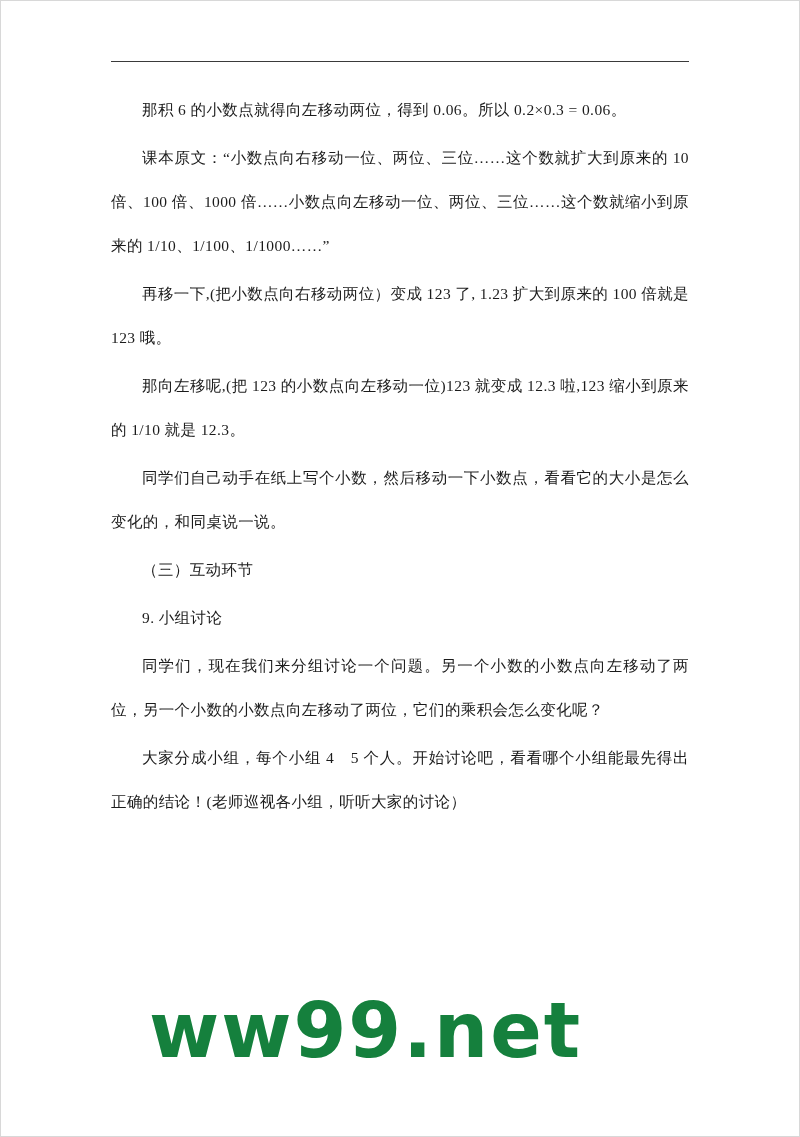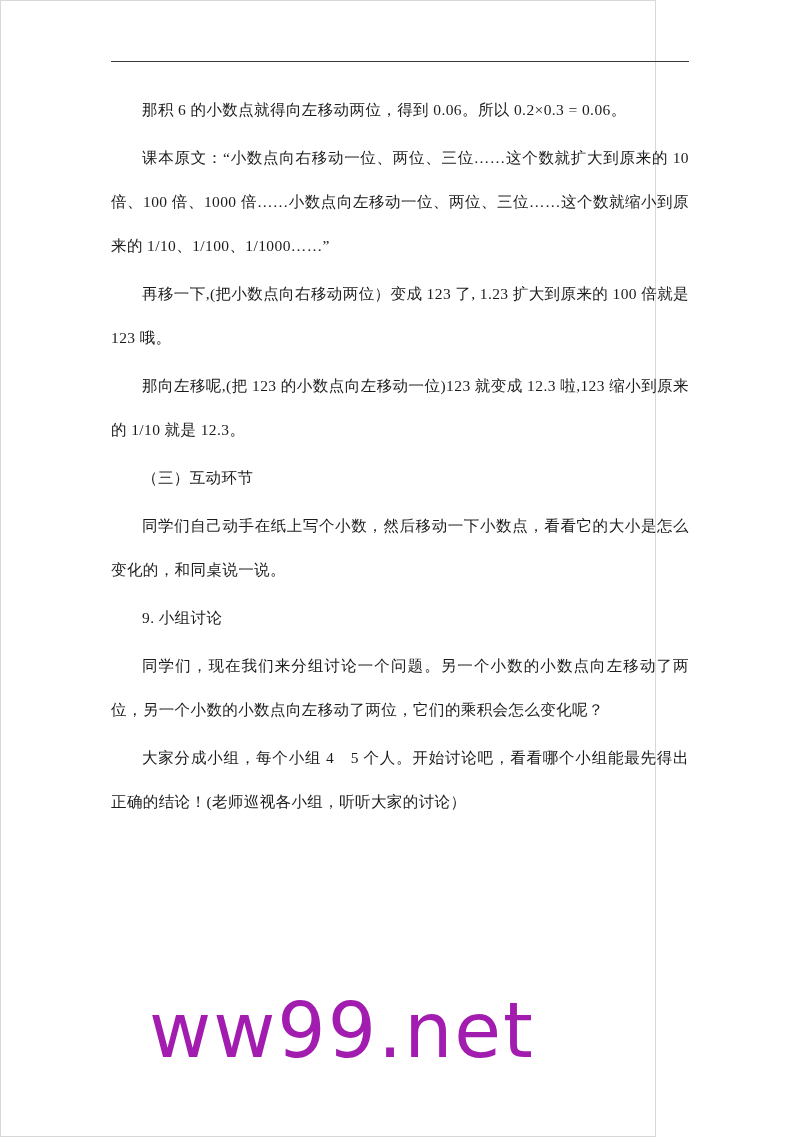--- a/index.html
+++ b/index.html
@@ -11,21 +11,21 @@
     width: 800px;
     height: 1137px;
     font-family: "Liberation Serif", "DejaVu Serif", serif;
     position: relative;
     overflow: hidden;
   }
   .page {
     position: absolute;
     left: 0;
     top: 0;
-    width: 656px;
+    width: 800px;
     height: 1137px;
     background: #ffffff;
     box-sizing: border-box;
     border: 1px solid #d8d8d8;
   }
   .page-inner {
     position: absolute;
     left: 110px;
     top: 60px;
     width: 578px;
@@ -50,40 +50,40 @@
   .para.heading {
     text-indent: 2em;
   }
   .watermark {
     position: absolute;
     left: 148px;
     top: 992px;
     width: 600px;
     font-family: "DejaVu Sans", sans-serif;
     font-size: 76px;
-    font-weight: normal;
-    color: #a21caf;
+    font-weight: bold;
+    color: #15803d;
     letter-spacing: 2px;
     user-select: none;
     pointer-events: none;
     line-height: 1;
   }
 </style>
 </head>
 <body>
 
 <div class="page">
   <div class="page-inner">
     <div class="rule"></div>
 
     <p class="para">那积 6 的小数点就得向左移动两位，得到 0.06。所以 0.2×0.3 = 0.06。</p>
     <p class="para">课本原文：“小数点向右移动一位、两位、三位……这个数就扩大到原来的 10 倍、100 倍、1000 倍……小数点向左移动一位、两位、三位……这个数就缩小到原来的 1/10、1/100、1/1000……”</p>
     <p class="para">再移一下,(把小数点向右移动两位）变成 123 了, 1.23 扩大到原来的 100 倍就是 123 哦。</p>
     <p class="para">那向左移呢,(把 123 的小数点向左移动一位)123 就变成 12.3 啦,123 缩小到原来的 1/10 就是 12.3。</p>
+    <p class="para">同学们自己动手在纸上写个小数，然后移动一下小数点，看看它的大小是怎么变化的，和同桌说一说。</p>
     <p class="para heading">（三）互动环节</p>
-    <p class="para">同学们自己动手在纸上写个小数，然后移动一下小数点，看看它的大小是怎么变化的，和同桌说一说。</p>
     <p class="para heading">9. 小组讨论</p>
     <p class="para">同学们，现在我们来分组讨论一个问题。另一个小数的小数点向左移动了两位，另一个小数的小数点向左移动了两位，它们的乘积会怎么变化呢？</p>
     <p class="para">大家分成小组，每个小组 4　5 个人。开始讨论吧，看看哪个小组能最先得出正确的结论！(老师巡视各小组，听听大家的讨论）</p>
   </div>
 
   <div class="watermark">ww99.net</div>
 </div>
 
 </body></html>

